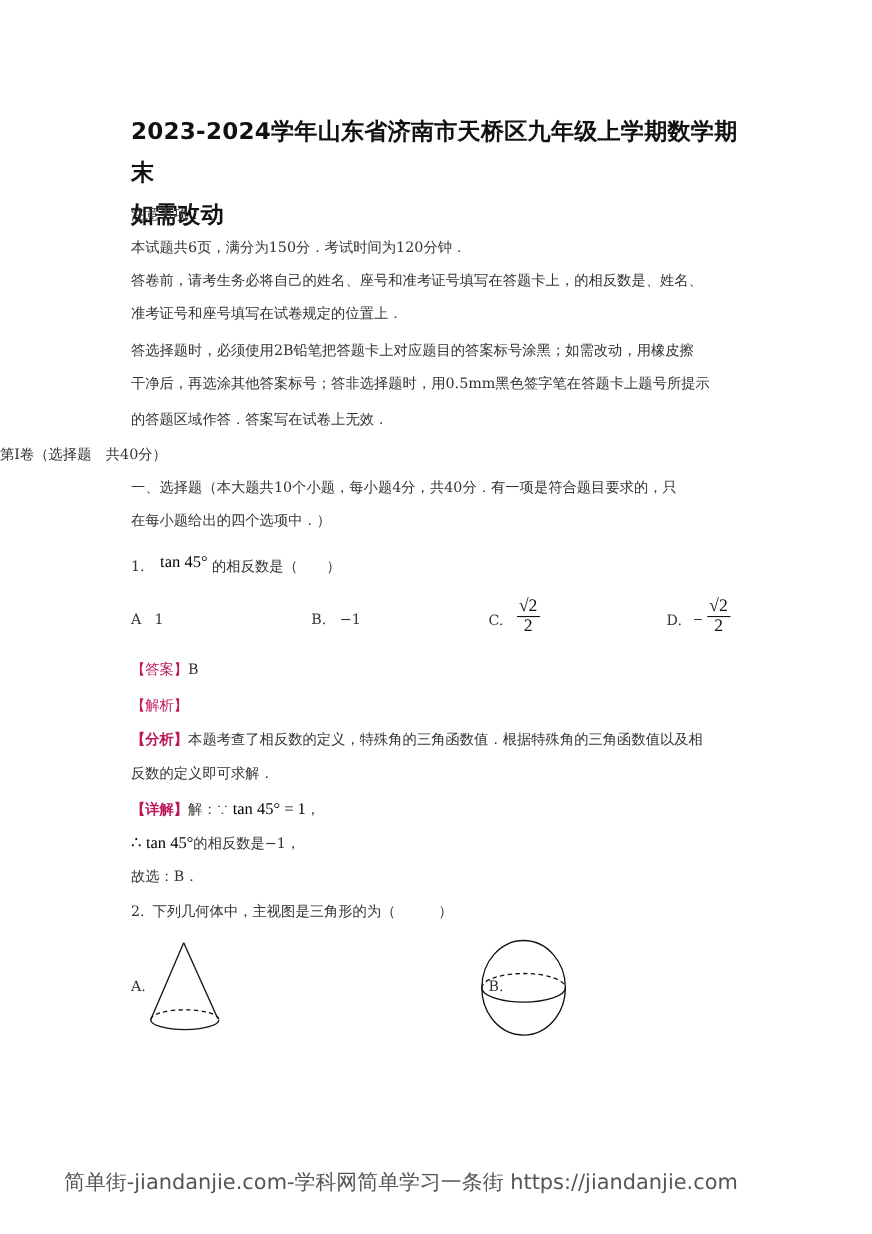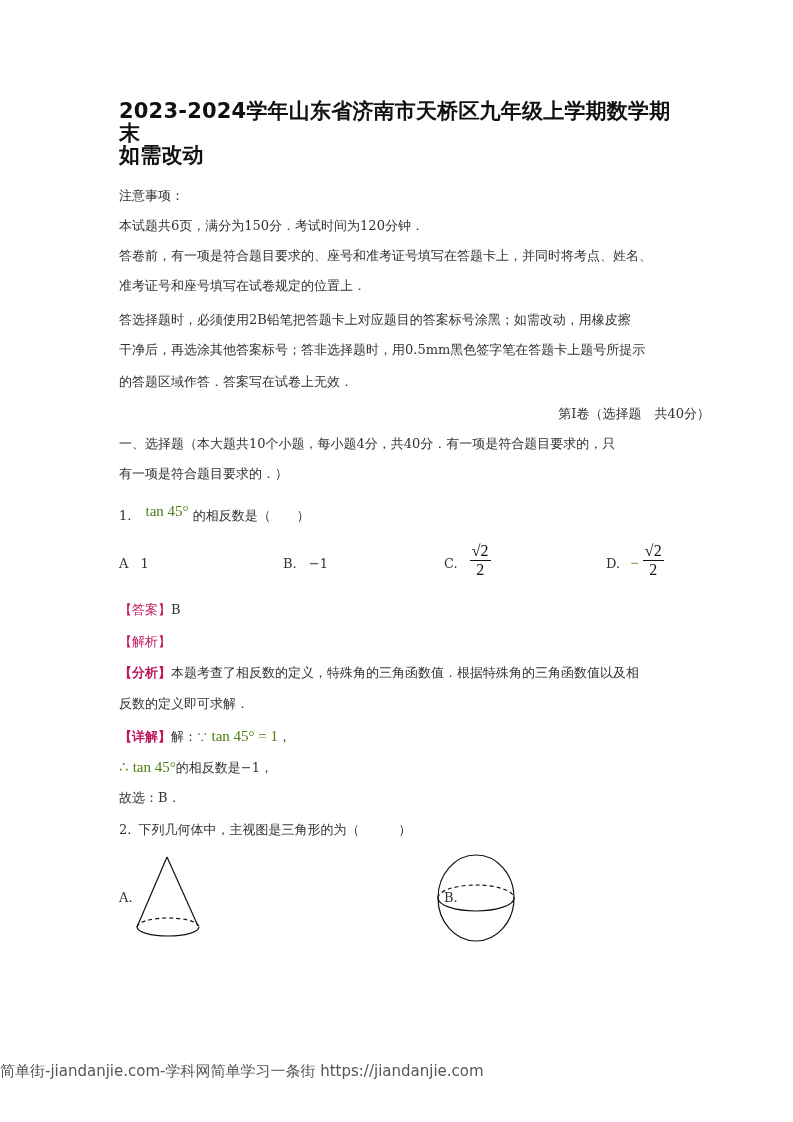--- a/index.html
+++ b/index.html
@@ -5,65 +5,65 @@
   html, body { margin: 0; padding: 0; background: #ffffff; }
   body {
     width: 793px; height: 1122px; position: relative; overflow: hidden;
     font-family: "DejaVu Serif", "Liberation Serif", serif;
     color: #2b2b2b;
   }
   .page { position: absolute; left: 0; top: 0; width: 793px; height: 1122px; }
   .title {
     position: absolute; left: 119px; top: 100px; width: 570px;
     font-family: "DejaVu Sans", "Liberation Sans", sans-serif;
-    font-weight: bold; font-size: 21px; line-height: 22px; color: #111;
+    font-weight: bold; font-size: 21px; line-height: 38px; color: #111;
     letter-spacing: 0.2px;
   }
   .line {
     position: absolute; left: 119px; font-size: 13px; line-height: 20px;
     white-space: nowrap; color: #333;
   }
-  .center { left: 0; width: 710px; text-align: right; }
+  .center { left: 0; width: 710px; text-align: left; }
   .blue { color: #be185d; }
   .bracket { color: #be185d; font-weight: bold; }
-  .math { font-family: "Liberation Serif", "DejaVu Serif", serif; font-size: 15px; color: #4d7c0f; }
+  .math { font-family: "Liberation Serif", "DejaVu Serif", serif; font-size: 15px; color: #000000; }
   .opt { position: absolute; font-size: 13px; color: #333; white-space: nowrap; }
   .frac {
     display: inline-block; vertical-align: middle; text-align: center;
     font-family: "Liberation Serif", serif; font-size: 16px; color: #111; line-height: 18px;
   }
   .frac .num { display: block; border-bottom: 1px solid #111; padding: 0 2px; }
   .frac .den { display: block; }
   .footer {
-    position: absolute; left: 0; width: 729px; top: 1062px; text-align: left;
-    font-family: "DejaVu Sans", "Liberation Sans", sans-serif; font-size: 15px; color: #555;
+    position: absolute; left: 0; width: 729px; top: 1062px; text-align: center;
+    font-family: "DejaVu Sans", "Liberation Sans", sans-serif; font-size: 19px; color: #555;
   }
   svg { position: absolute; overflow: visible; }
 </style>
 </head>
 <body>
 
 <div class="page">
 
   <div class="title">
     <div>2023-2024学年山东省济南市天桥区九年级上学期数学期末</div>
     <div>如需改动</div>
   </div>
 
   <div class="line" style="top:186px">注意事项：</div>
   <div class="line" style="top:216px">本试题共6页，满分为150分．考试时间为120分钟．</div>
-  <div class="line" style="top:246px">答卷前，有一项是符合题目要求的、座号和准考证号填写在答题卡上，并同时将考点、姓名、</div>
+  <div class="line" style="top:246px">答卷前，请考生务必将自己的姓名、座号和准考证号填写在答题卡上，的相反数是、姓名、</div>
   <div class="line" style="top:276px">准考证号和座号填写在试卷规定的位置上．</div>
   <div class="line" style="top:310px">答选择题时，必须使用2B铅笔把答题卡上对应题目的答案标号涂黑；如需改动，用橡皮擦</div>
   <div class="line" style="top:340px">干净后，再选涂其他答案标号；答非选择题时，用0.5mm黑色签字笔在答题卡上题号所提示</div>
   <div class="line" style="top:372px">的答题区域作答．答案写在试卷上无效．</div>
 
   <div class="line center" style="top:404px">第Ⅰ卷（选择题　共40分）</div>
   <div class="line" style="top:434px">一、选择题（本大题共10个小题，每小题4分，共40分．有一项是符合题目要求的，只</div>
-  <div class="line" style="top:464px">有一项是符合题目要求的．）</div>
+  <div class="line" style="top:464px">在每小题给出的四个选项中．）</div>
 
   <div class="line" style="top:505px">
     <span>1.</span>
     <span class="math" style="margin-left:10px; position:relative; top:-4px;">tan 45°</span>
     <span>的相反数是（　　）</span>
   </div>
 
   <div class="opt" style="left:119px; top:556px">
     <span>A</span>
     <span style="margin-left:8px">1</span>

